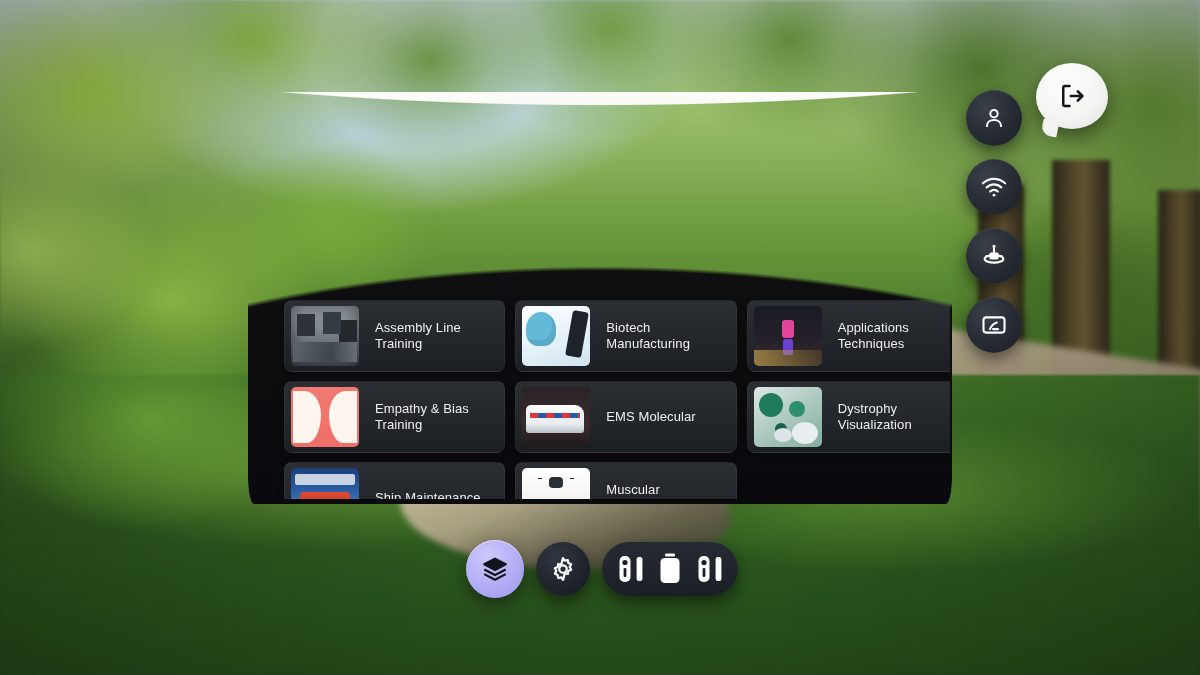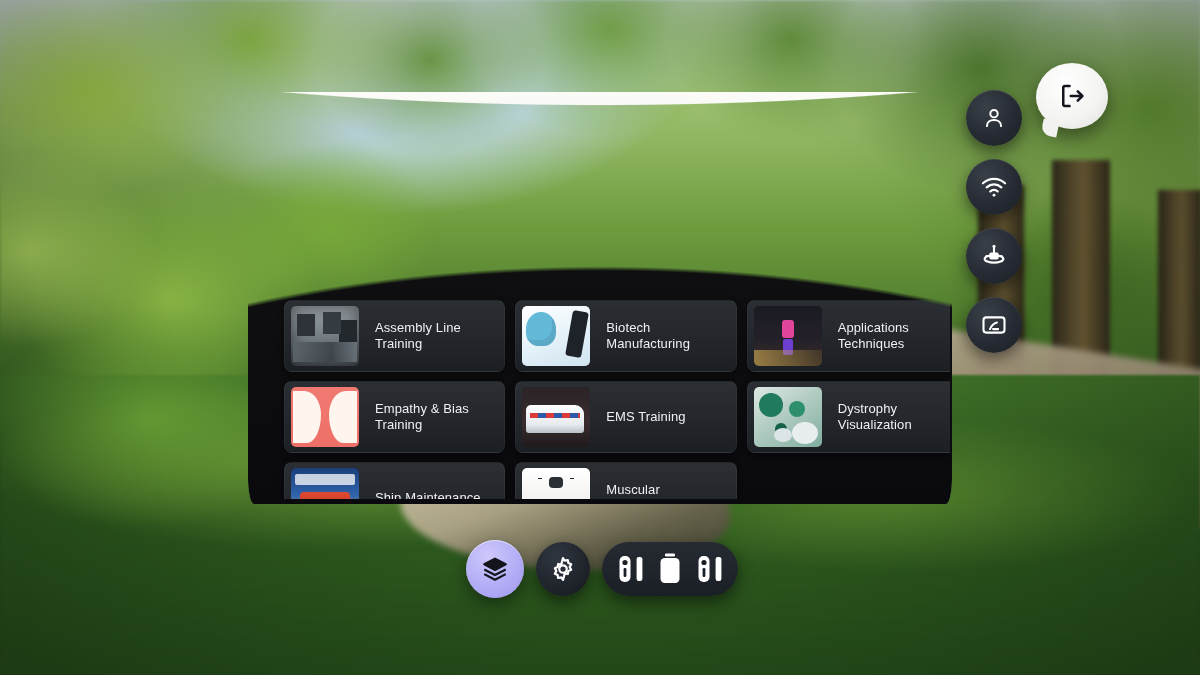--- a/index.html
+++ b/index.html
@@ -305,21 +305,21 @@
               <div class="tile-label">
                 <div>Empathy &amp; Bias</div>
                 <div>Training</div>
               </div>
             </div>
             <div class="tile">
               <div class="thumb">
                 <i class="th-ems"></i>
               </div>
               <div class="tile-label">
-                <div>EMS Training</div>
+                <div>EMS Molecular</div>
                 <div></div>
               </div>
             </div>
             <div class="tile">
               <div class="thumb">
                 <i class="th-molecular"></i>
               </div>
               <div class="tile-label">
                 <div>Dystrophy</div>
                 <div>Visualization</div>

